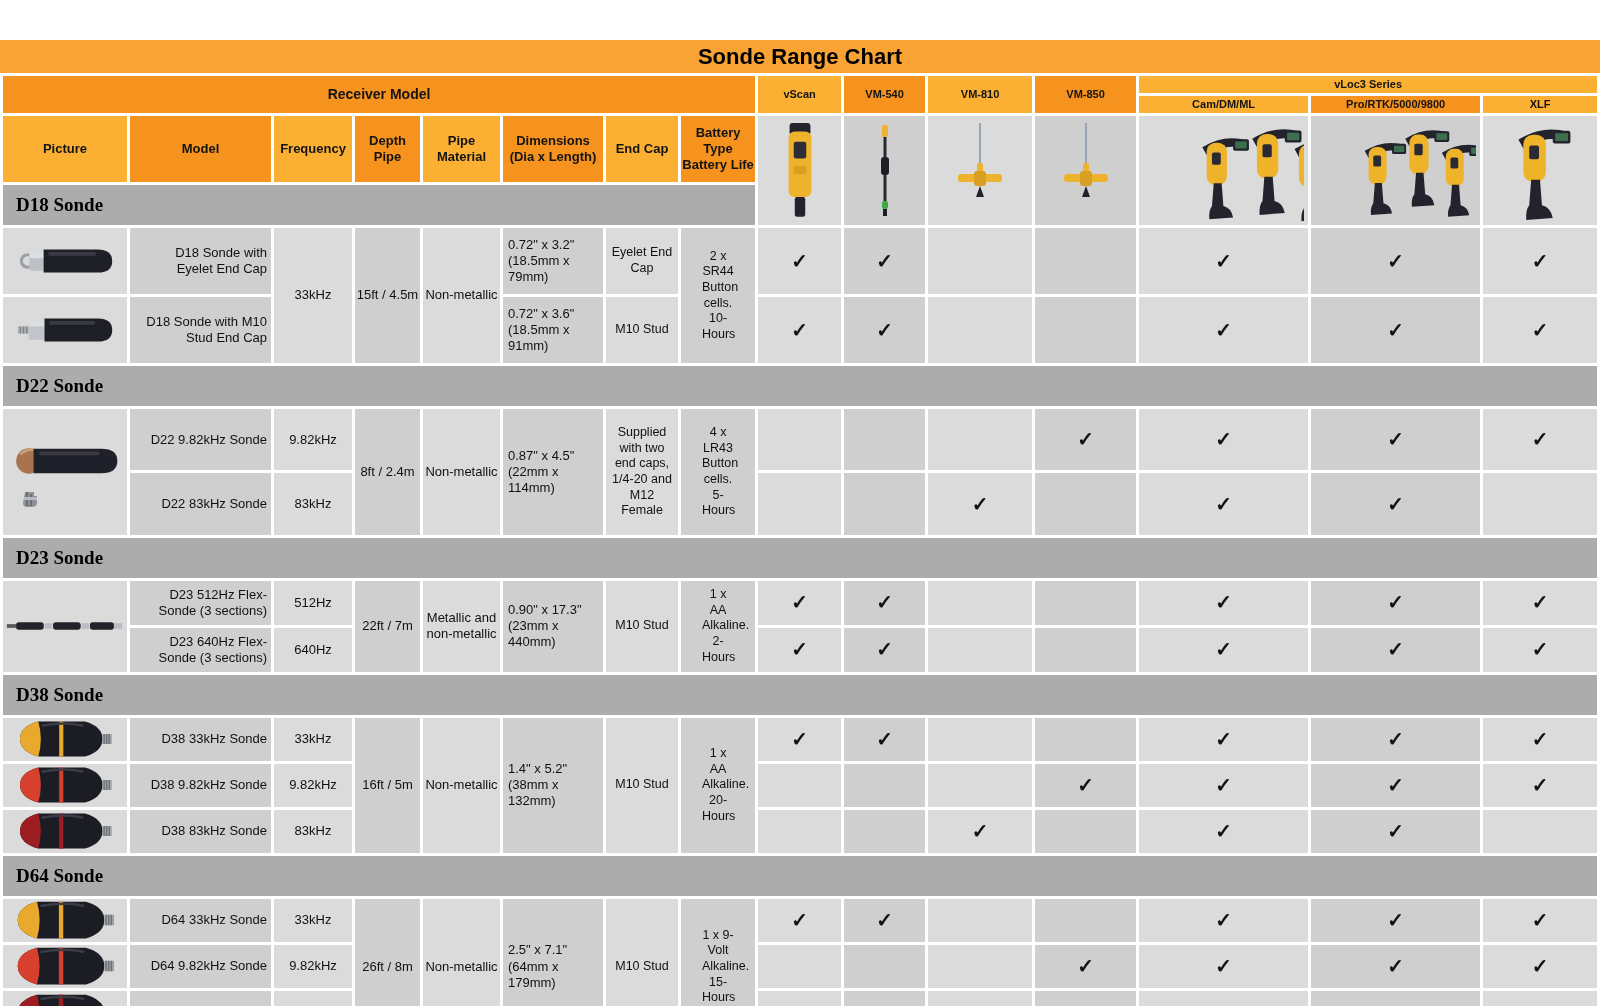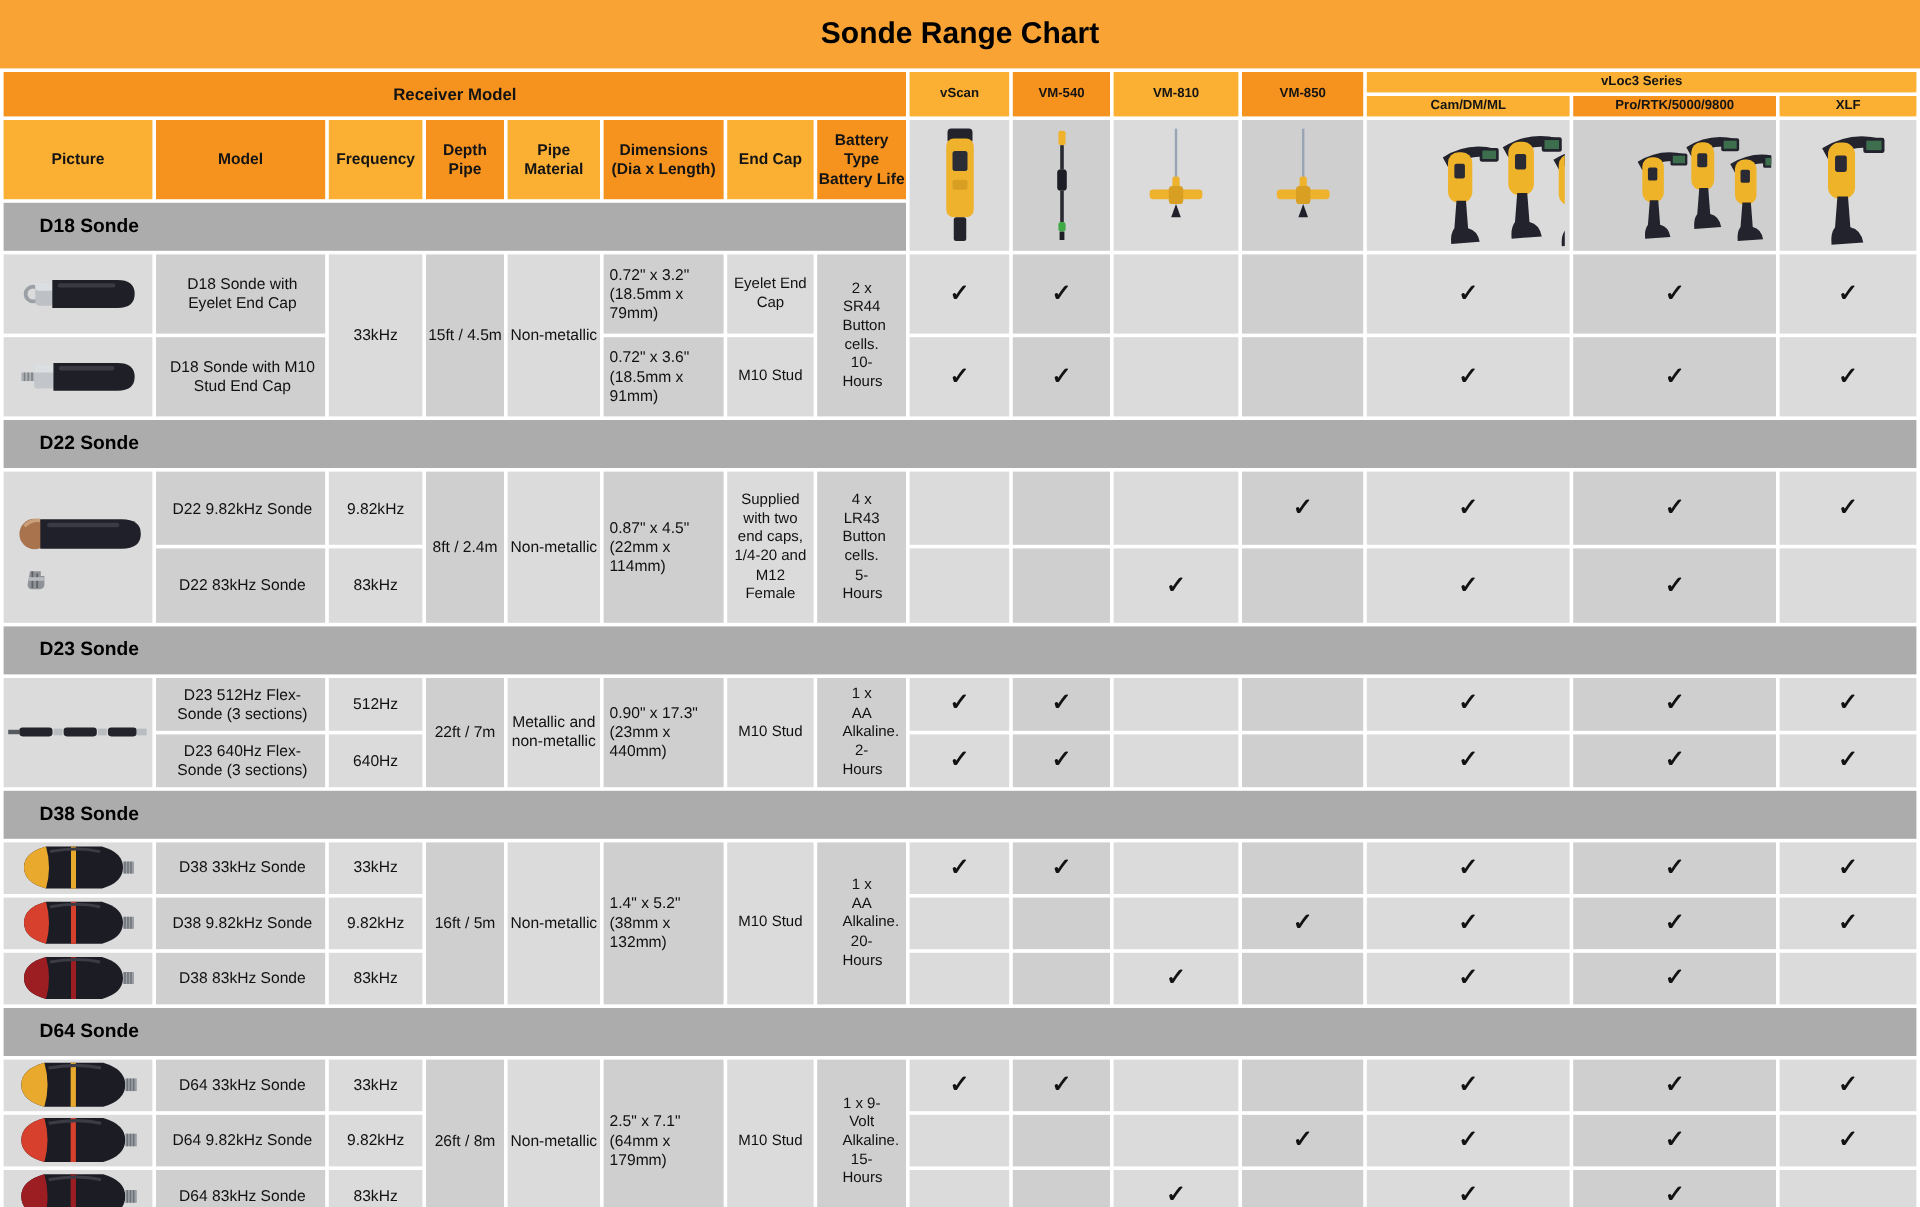--- a/index.html
+++ b/index.html
@@ -1,31 +1,31 @@
 <!DOCTYPE html>
 <html><head>
 <meta charset="utf-8">
 <style>
   html,body{margin:0;padding:0;}
   body{width:1600px;height:1006px;overflow:hidden;background:#fff;
        font-family:"Liberation Sans",sans-serif;color:#111;}
-  .titlebar{height:57px;background:#F8A334;display:flex;align-items:center;justify-content:center;
-            font-size:25px;font-weight:bold;color:#000;}
+  .titlebar{height:33px;background:#F8A334;display:flex;align-items:center;justify-content:center;
+            font-size:22px;font-weight:bold;color:#000;margin-top:40px;}
   table{border-collapse:separate;border-spacing:3px;table-layout:fixed;width:1600px;}
   td,th{padding:0;margin:0;text-align:center;vertical-align:middle;font-size:13px;overflow:hidden;line-height:1.25;}
   th{font-weight:bold;color:#141414;}
   .oL{background:#FBB034;}
   .oD{background:#F6921E;}
   .gL{background:#DBDBDB;}
   .gD{background:#CFCFCF;}
-  .sec{background:#ACACAC;text-align:left;font-size:16px;font-weight:bold;color:#000;
-       padding-left:30px;}
+  .sec{background:#ACACAC;text-align:left;font-size:19px;font-weight:bold;color:#000;
+       padding-left:13px;font-family:Liberation Serif, serif;}
   .rcv{font-size:11px;}
   .band{font-size:14px;color:#141414;}
-  .model{text-align:center;padding-left:7px;padding-right:4px;}
+  .model{text-align:right;padding-left:7px;padding-right:4px;}
   .dims{text-align:left;padding-left:5px;padding-right:2px;}
   .chk{font-size:20px;font-weight:bold;color:#121212;}
   .bat{font-size:12.5px;padding:0 21px;}
   .ecap{font-size:12.5px;padding:16px 2px;}
   .imgcell{display:flex;align-items:center;justify-content:center;height:104px;}
   .piccell{display:flex;align-items:center;justify-content:center;}
   .d22wrap{position:relative;width:118px;height:82px;}
   .d22wrap .cyl{position:absolute;left:6px;top:14px;}
   .d22wrap .clamp{position:absolute;left:14px;bottom:4px;}
   .footerbar{height:37px;background:#F8A334;display:flex;align-items:center;justify-content:flex-end;

